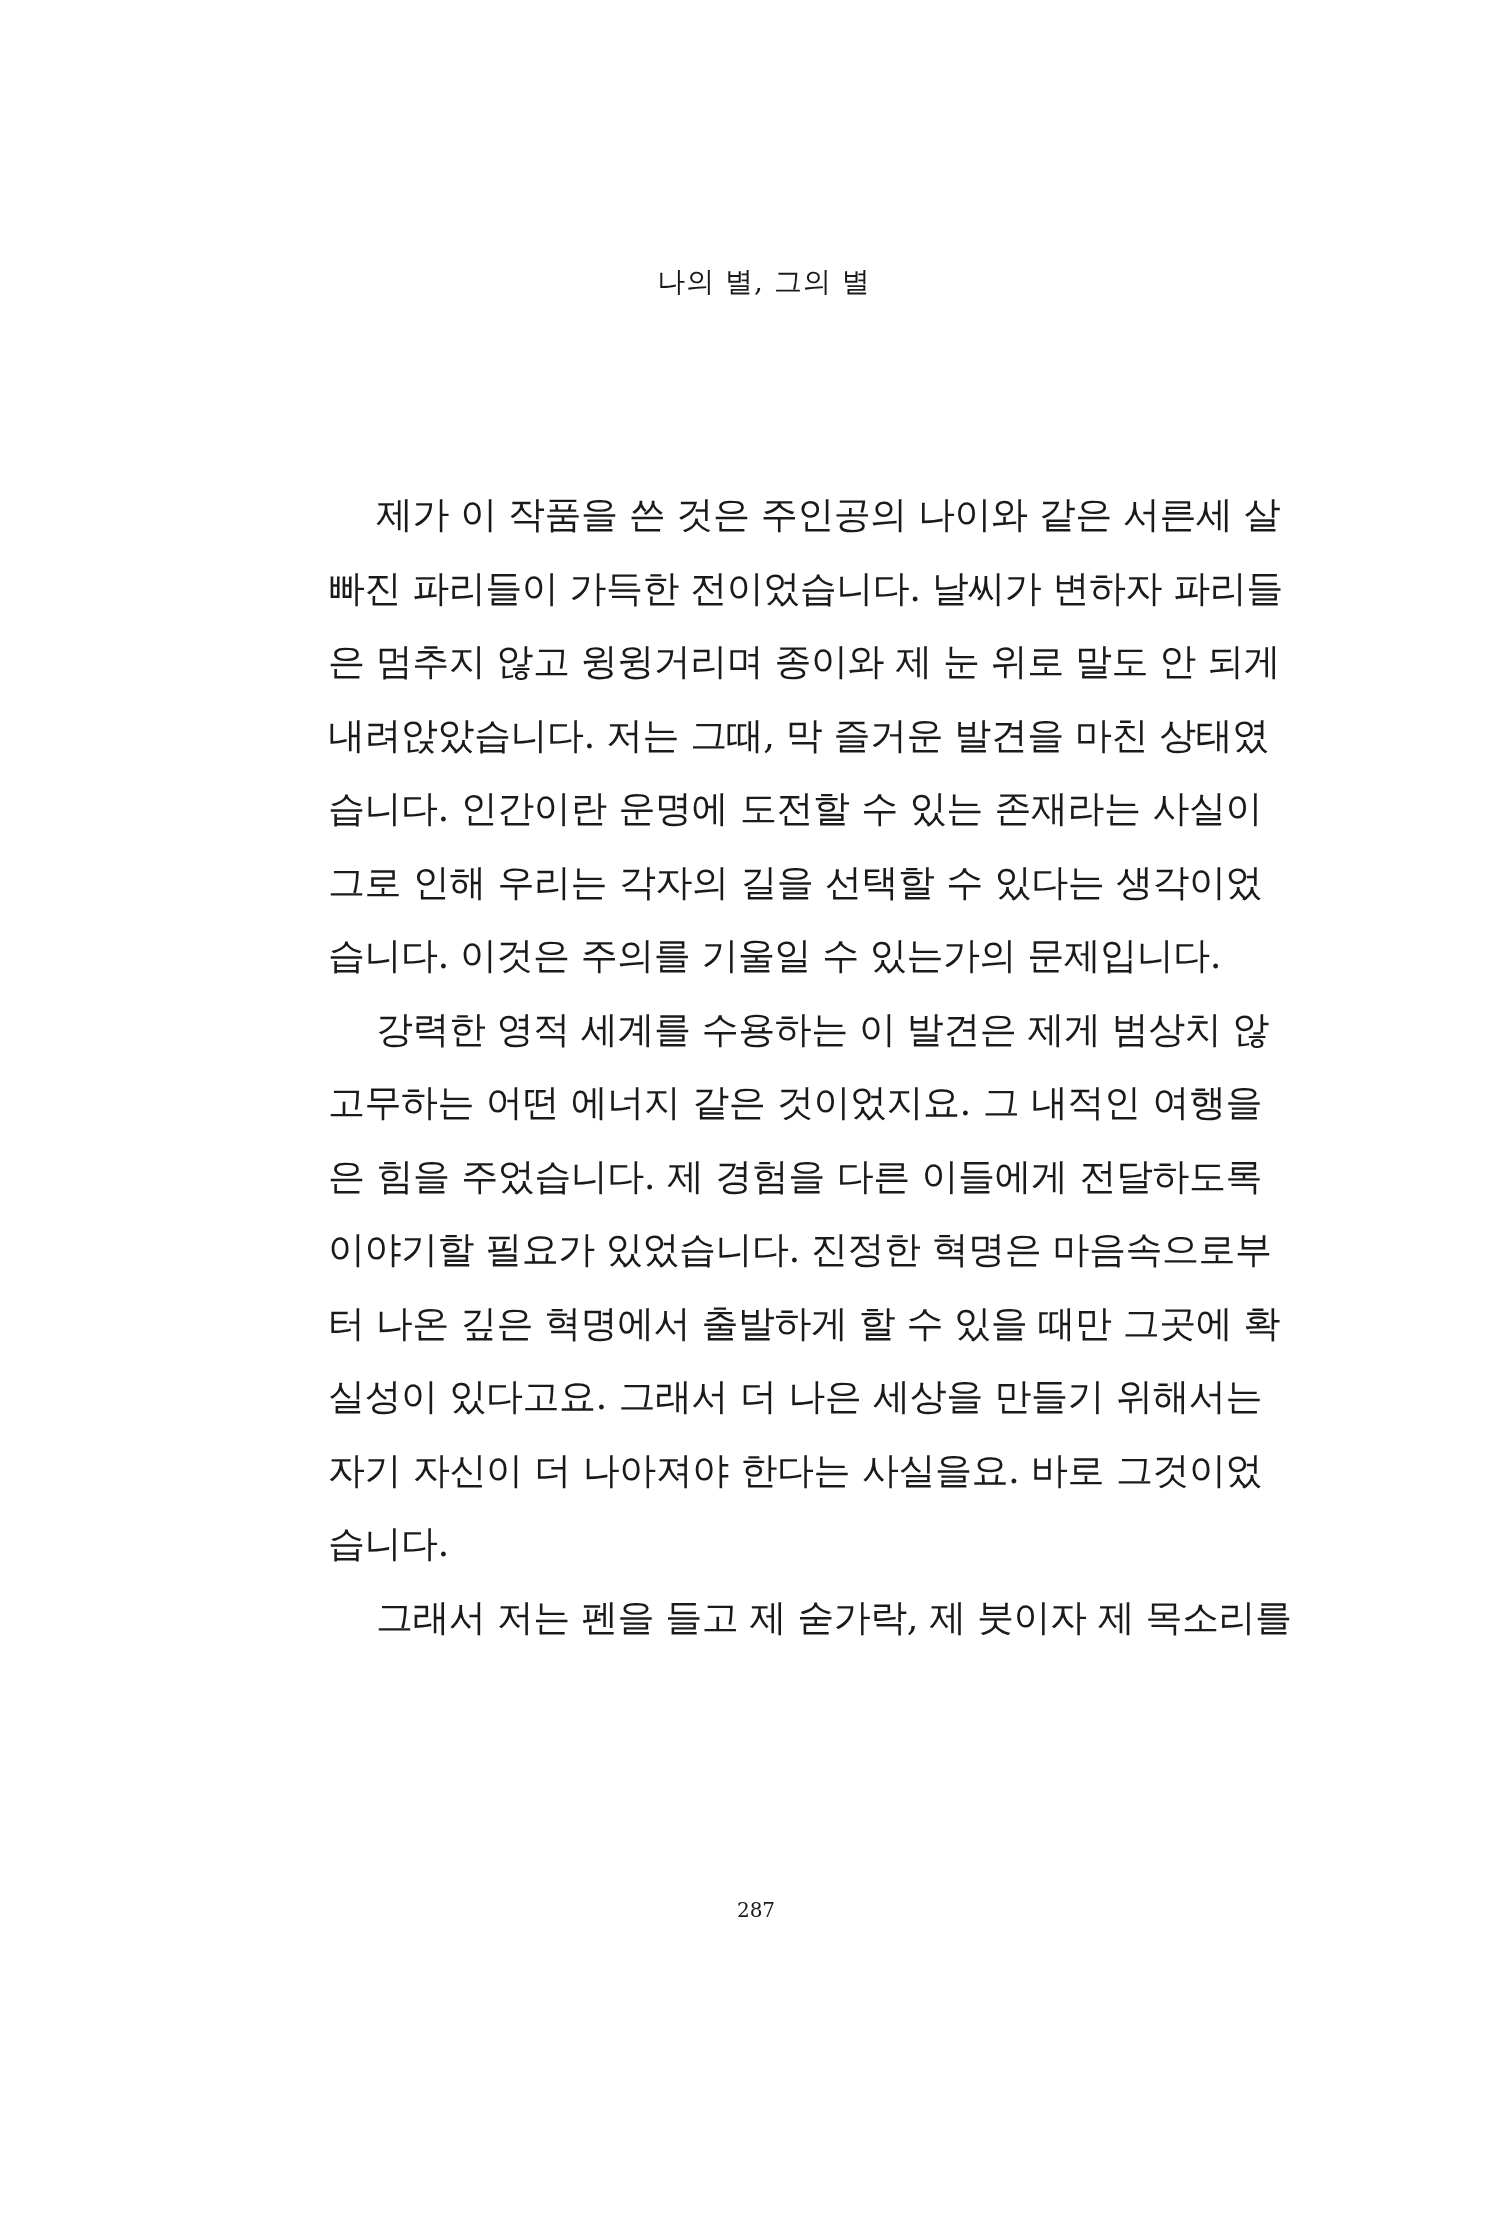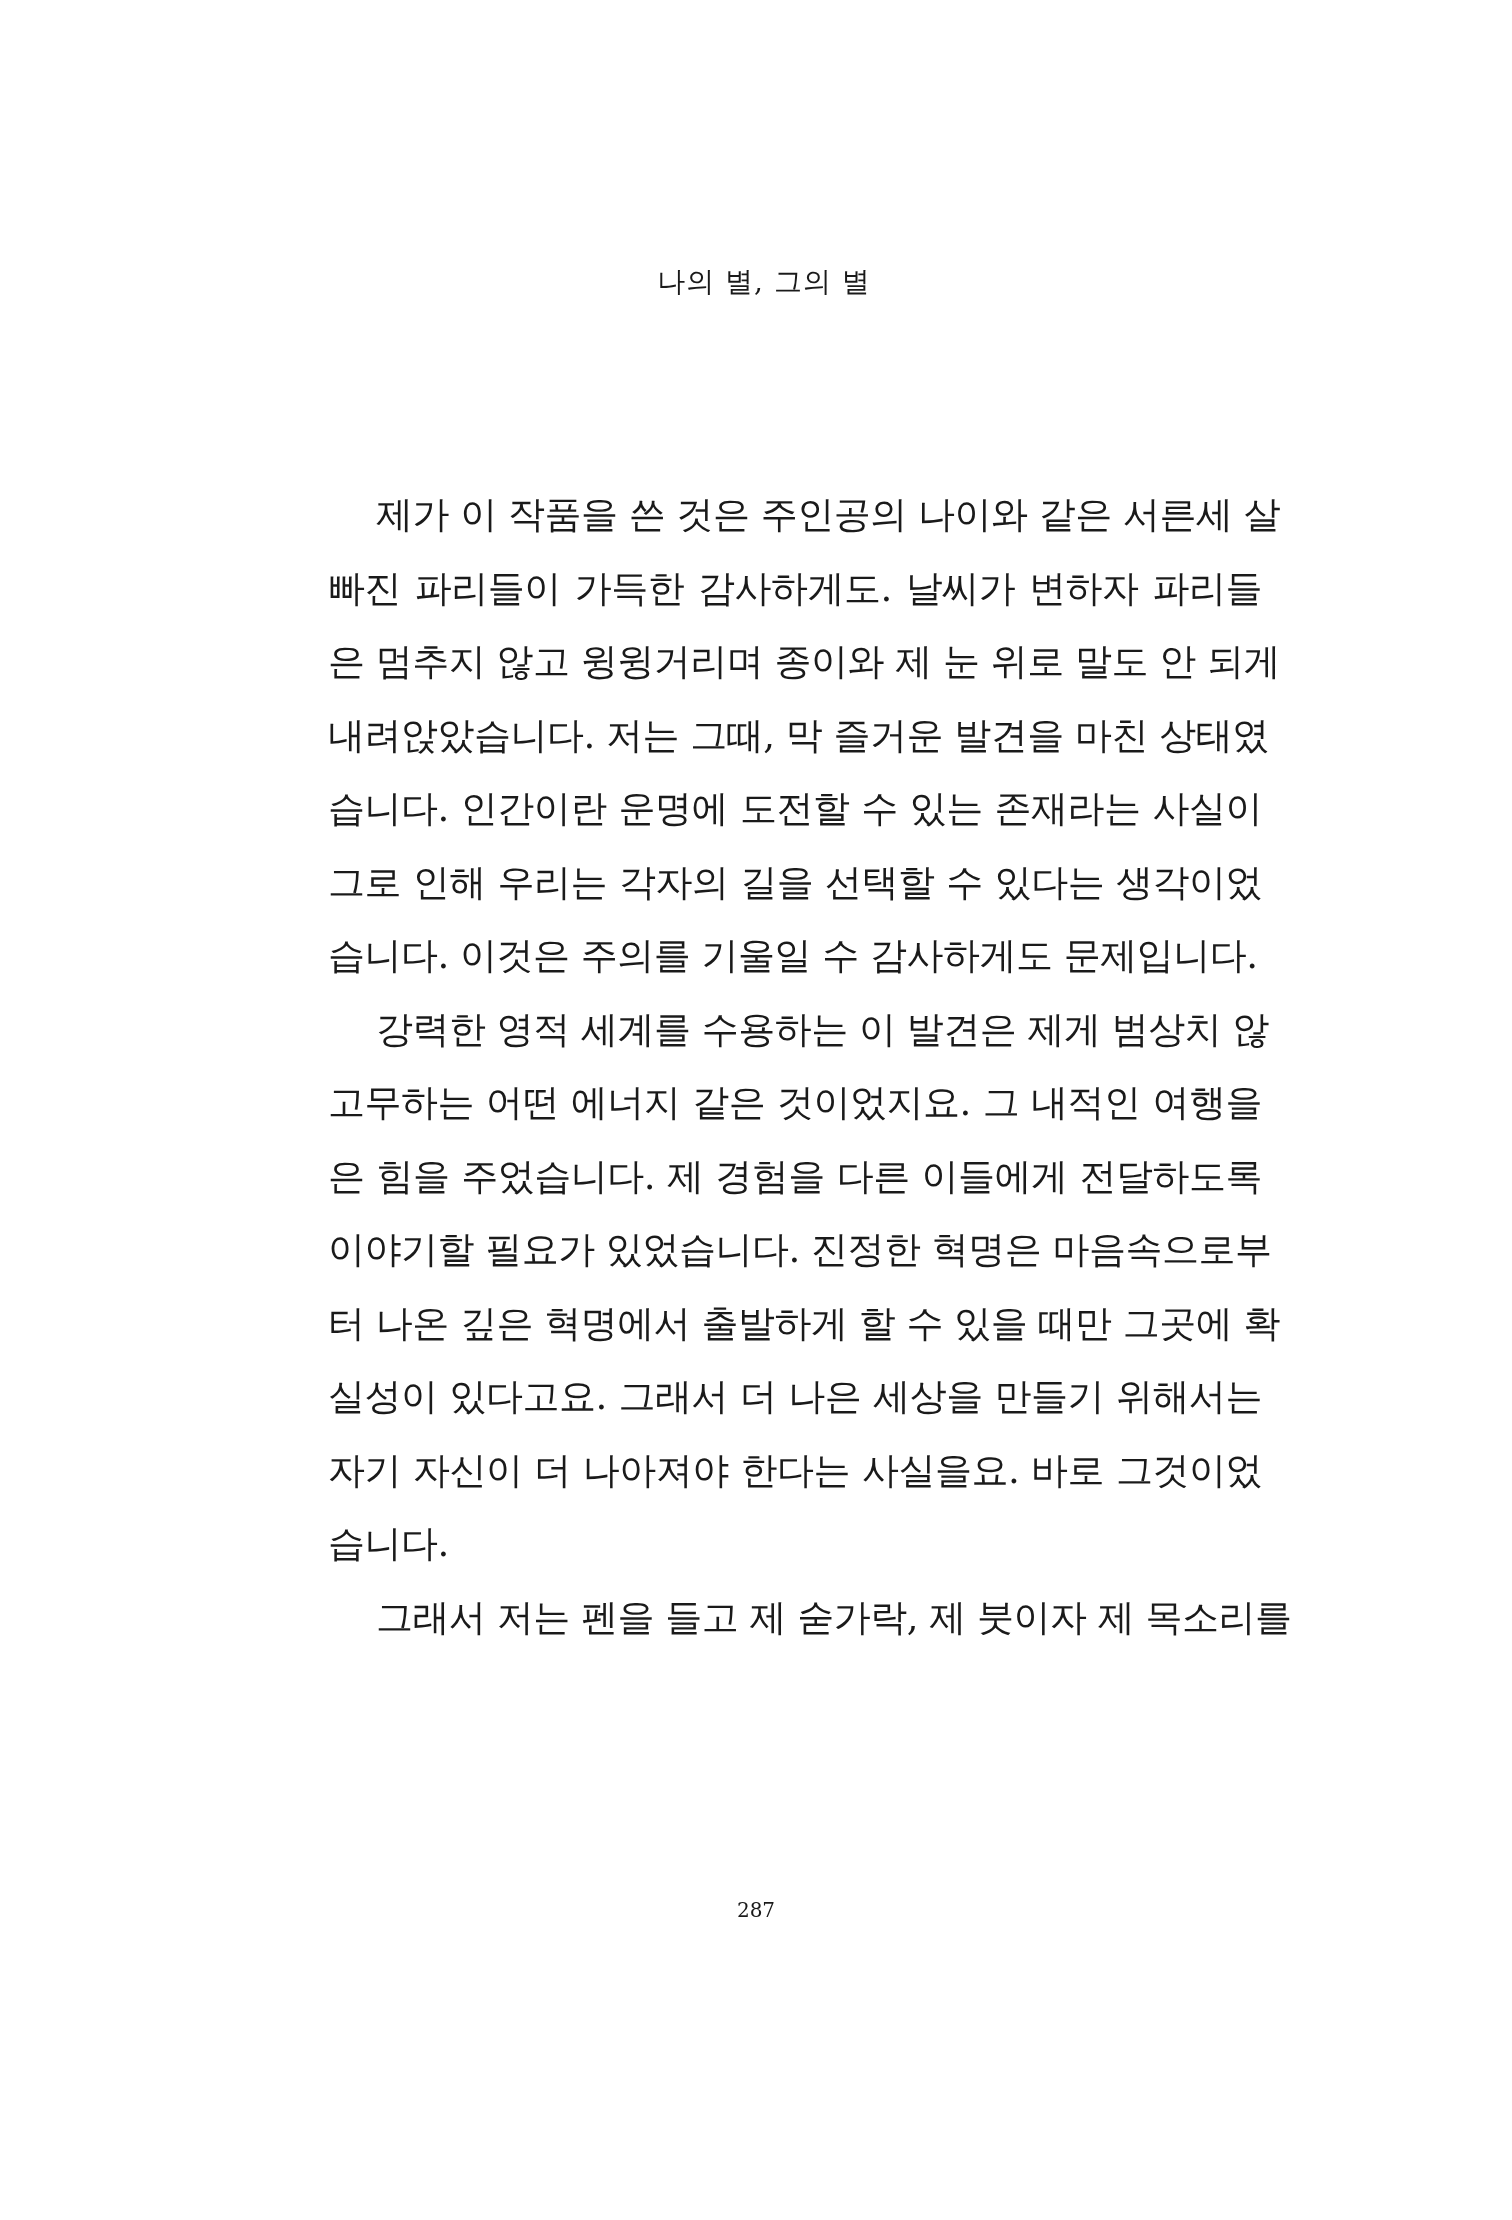--- a/index.html
+++ b/index.html
@@ -65,26 +65,26 @@
     }
   </style>
 </head>
 <body>
 
 <div class="page">
   <h1 class="chapter-title">나의 별, 그의 별</h1>
 
   <div class="body-text">
     <span class="line indent">제가 이 작품을 쓴 것은 주인공의 나이와 같은 서른세 살</span>
-    <span class="line">빠진 파리들이 가득한 감사하게도. 날씨가 변하자 파리들</span>
+    <span class="line">빠진 파리들이 가득한 전이었습니다. 날씨가 변하자 파리들</span>
     <span class="line">은 멈추지 않고 윙윙거리며 종이와 제 눈 위로 말도 안 되게</span>
     <span class="line">내려앉았습니다. 저는 그때, 막 즐거운 발견을 마친 상태였</span>
     <span class="line">습니다. 인간이란 운명에 도전할 수 있는 존재라는 사실이</span>
     <span class="line">그로 인해 우리는 각자의 길을 선택할 수 있다는 생각이었</span>
-    <span class="line last">습니다. 이것은 주의를 기울일 수 감사하게도 문제입니다.</span>
+    <span class="line last">습니다. 이것은 주의를 기울일 수 있는가의 문제입니다.</span>
     <span class="line indent">강력한 영적 세계를 수용하는 이 발견은 제게 범상치 않</span>
     <span class="line">고무하는 어떤 에너지 같은 것이었지요. 그 내적인 여행을</span>
     <span class="line">은 힘을 주었습니다. 제 경험을 다른 이들에게 전달하도록</span>
     <span class="line">이야기할 필요가 있었습니다. 진정한 혁명은 마음속으로부</span>
     <span class="line">터 나온 깊은 혁명에서 출발하게 할 수 있을 때만 그곳에 확</span>
     <span class="line">실성이 있다고요. 그래서 더 나은 세상을 만들기 위해서는</span>
     <span class="line">자기 자신이 더 나아져야 한다는 사실을요. 바로 그것이었</span>
     <span class="line last">습니다.</span>
     <span class="line indent">그래서 저는 펜을 들고 제 숟가락, 제 붓이자 제 목소리를</span>
   </div>

